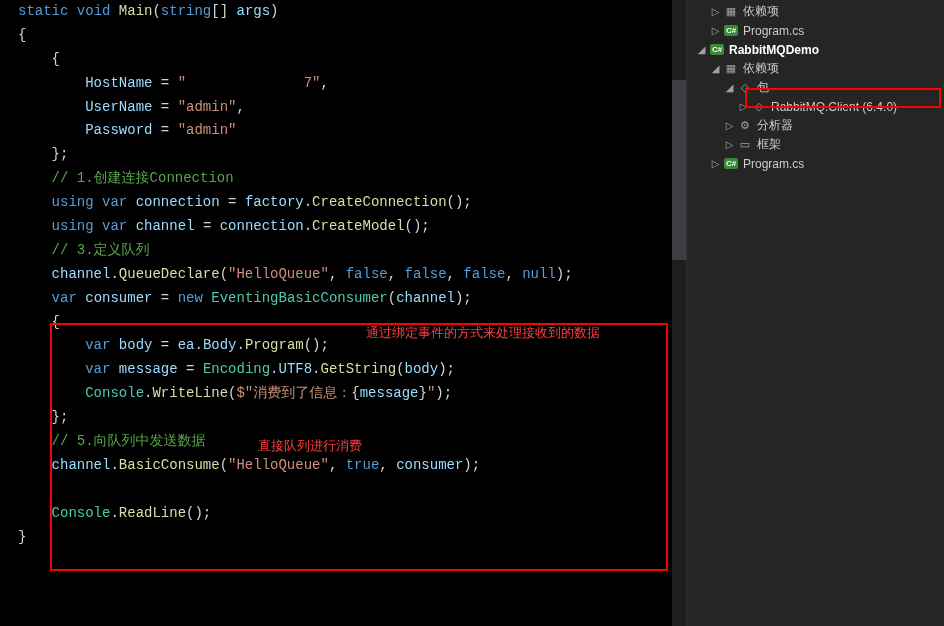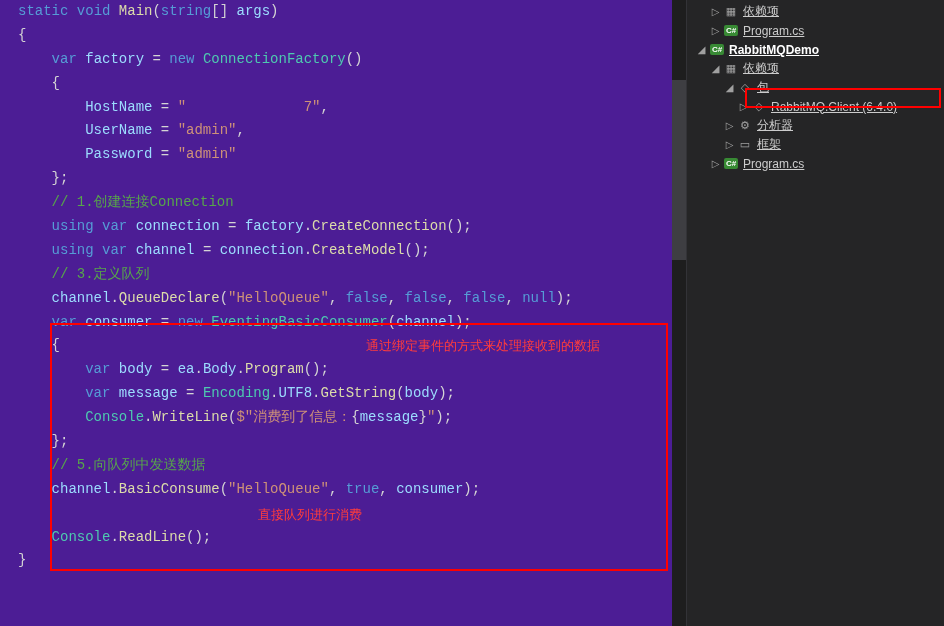--- a/index.html
+++ b/index.html
@@ -8,21 +8,21 @@
   font-size: 14px;
   background: #1e1e1e;
   color: #d4d4d4;
   display: flex;
   width: 944px;
   height: 626px;
   overflow: hidden;
 }
 .editor-pane {
   flex: 0 0 686px;
-  background: #4c1d95;
+  background: #000000;
   position: relative;
   overflow: hidden;
   padding: 0 0 0 18px;
 }
 .code-line {
   white-space: pre;
   line-height: 23.9px;
   height: 23.9px;
   position: relative;
 }
@@ -93,21 +93,21 @@
 }
 .tree-icon {
   width: 16px;
   height: 16px;
   display: inline-flex;
   align-items: center;
   justify-content: center;
   margin-right: 4px;
   font-size: 11px;
 }
-.tree-label { color: #cccccc; text-decoration: underline; }
+.tree-label { color: #cccccc; }
 .tree-label.bold { font-weight: bold; color: #ffffff; }
 
 .red-border-tree {
   position: absolute;
   border: 2px solid #ff0000;
   pointer-events: none;
 }
 
 .indent-0 { padding-left: 8px; }
 .indent-1 { padding-left: 22px; }
@@ -125,38 +125,37 @@
 }
 .pkg-icon { color: #a0a0a0; }
 .dep-icon { color: #a0a0a0; }
 </style>
 </head>
 <body>
 
 <div class="editor-pane">
   <div class="code-line"><span class="kw">static</span> <span class="kw">void</span> <span class="method">Main</span><span class="punc">(</span><span class="kw">string</span><span class="punc">[] </span><span class="local">args</span><span class="punc">)</span></div>
   <div class="code-line"><span class="punc">{</span></div>
-  <div class="code-line">    <span class="kw">var</span> <span class="local">factory</span> <span class="punc">=</span> <span class="kw">new</span> <span class="type">ConnectionFactory</span><span class="punc">()</span></div>
   <div class="code-line">    <span class="punc">{</span></div>
   <div class="code-line">        <span class="field">HostName</span> <span class="punc">=</span> <span class="str">"              7"</span><span class="punc">,</span></div>
   <div class="code-line">        <span class="field">UserName</span> <span class="punc">=</span> <span class="str">"admin"</span><span class="punc">,</span></div>
   <div class="code-line">        <span class="field">Password</span> <span class="punc">=</span> <span class="str">"admin"</span></div>
   <div class="code-line">    <span class="punc">};</span></div>
   <div class="code-line">    <span class="cmt">// 1.创建连接Connection</span></div>
   <div class="code-line">    <span class="kw">using</span> <span class="kw">var</span> <span class="local">connection</span> <span class="punc">=</span> <span class="local">factory</span><span class="punc">.</span><span class="method">CreateConnection</span><span class="punc">();</span></div>
   <div class="code-line">    <span class="kw">using</span> <span class="kw">var</span> <span class="local">channel</span> <span class="punc">=</span> <span class="local">connection</span><span class="punc">.</span><span class="method">CreateModel</span><span class="punc">();</span></div>
   <div class="code-line">    <span class="cmt">// 3.定义队列</span></div>
   <div class="code-line">    <span class="local">channel</span><span class="punc">.</span><span class="method">QueueDeclare</span><span class="punc">(</span><span class="str">"HelloQueue"</span><span class="punc">, </span><span class="kw">false</span><span class="punc">, </span><span class="kw">false</span><span class="punc">, </span><span class="kw">false</span><span class="punc">, </span><span class="kw">null</span><span class="punc">);</span></div>
   <div class="code-line">    <span class="kw">var</span> <span class="local">consumer</span> <span class="punc">=</span> <span class="kw">new</span> <span class="type">EventingBasicConsumer</span><span class="punc">(</span><span class="local">channel</span><span class="punc">);</span></div>
-  <div class="code-line">    <span class="punc">{</span><span class="red-annot" style="left:348px;top:0;">通过绑定事件的方式来处理接收到的数据</span></div>
+  <div class="code-line">    <span class="punc">{</span><span class="red-annot" style="left:348px;top:10px;">通过绑定事件的方式来处理接收到的数据</span></div>
   <div class="code-line">        <span class="kw">var</span> <span class="local">body</span> <span class="punc">=</span> <span class="local">ea</span><span class="punc">.</span><span class="field">Body</span><span class="punc">.</span><span class="method">Program</span><span class="punc">();</span></div>
   <div class="code-line">        <span class="kw">var</span> <span class="local">message</span> <span class="punc">=</span> <span class="type">Encoding</span><span class="punc">.</span><span class="field">UTF8</span><span class="punc">.</span><span class="method">GetString</span><span class="punc">(</span><span class="local">body</span><span class="punc">);</span></div>
   <div class="code-line">        <span class="type">Console</span><span class="punc">.</span><span class="method">WriteLine</span><span class="punc">(</span><span class="str">$"消费到了信息：</span><span class="punc">{</span><span class="local">message</span><span class="punc">}</span><span class="str">"</span><span class="punc">);</span></div>
   <div class="code-line">    <span class="punc">};</span></div>
-  <div class="code-line">    <span class="cmt">// 5.向队列中发送数据</span><span class="red-annot" style="left:240px;top:4px;margin-top:45px;">直接队列进行消费</span></div>
+  <div class="code-line">    <span class="cmt">// 5.向队列中发送数据</span><span class="red-annot" style="left:240px;top:4px;">直接队列进行消费</span></div>
   <div class="code-line">    <span class="local">channel</span><span class="punc">.</span><span class="method">BasicConsume</span><span class="punc">(</span><span class="str">"HelloQueue"</span><span class="punc">, </span><span class="kw">true</span><span class="punc">, </span><span class="local">consumer</span><span class="punc">);</span></div>
   <div class="code-line"> </div>
   <div class="code-line">    <span class="type">Console</span><span class="punc">.</span><span class="method">ReadLine</span><span class="punc">();</span></div>
   <div class="code-line"><span class="punc">}</span></div>
 
   <div class="red-box" style="left:50px; top:323px; width:618px; height:248px;"></div>
 
   <div class="editor-scrollbar">
     <div class="editor-scroll-thumb"></div>
   </div>

